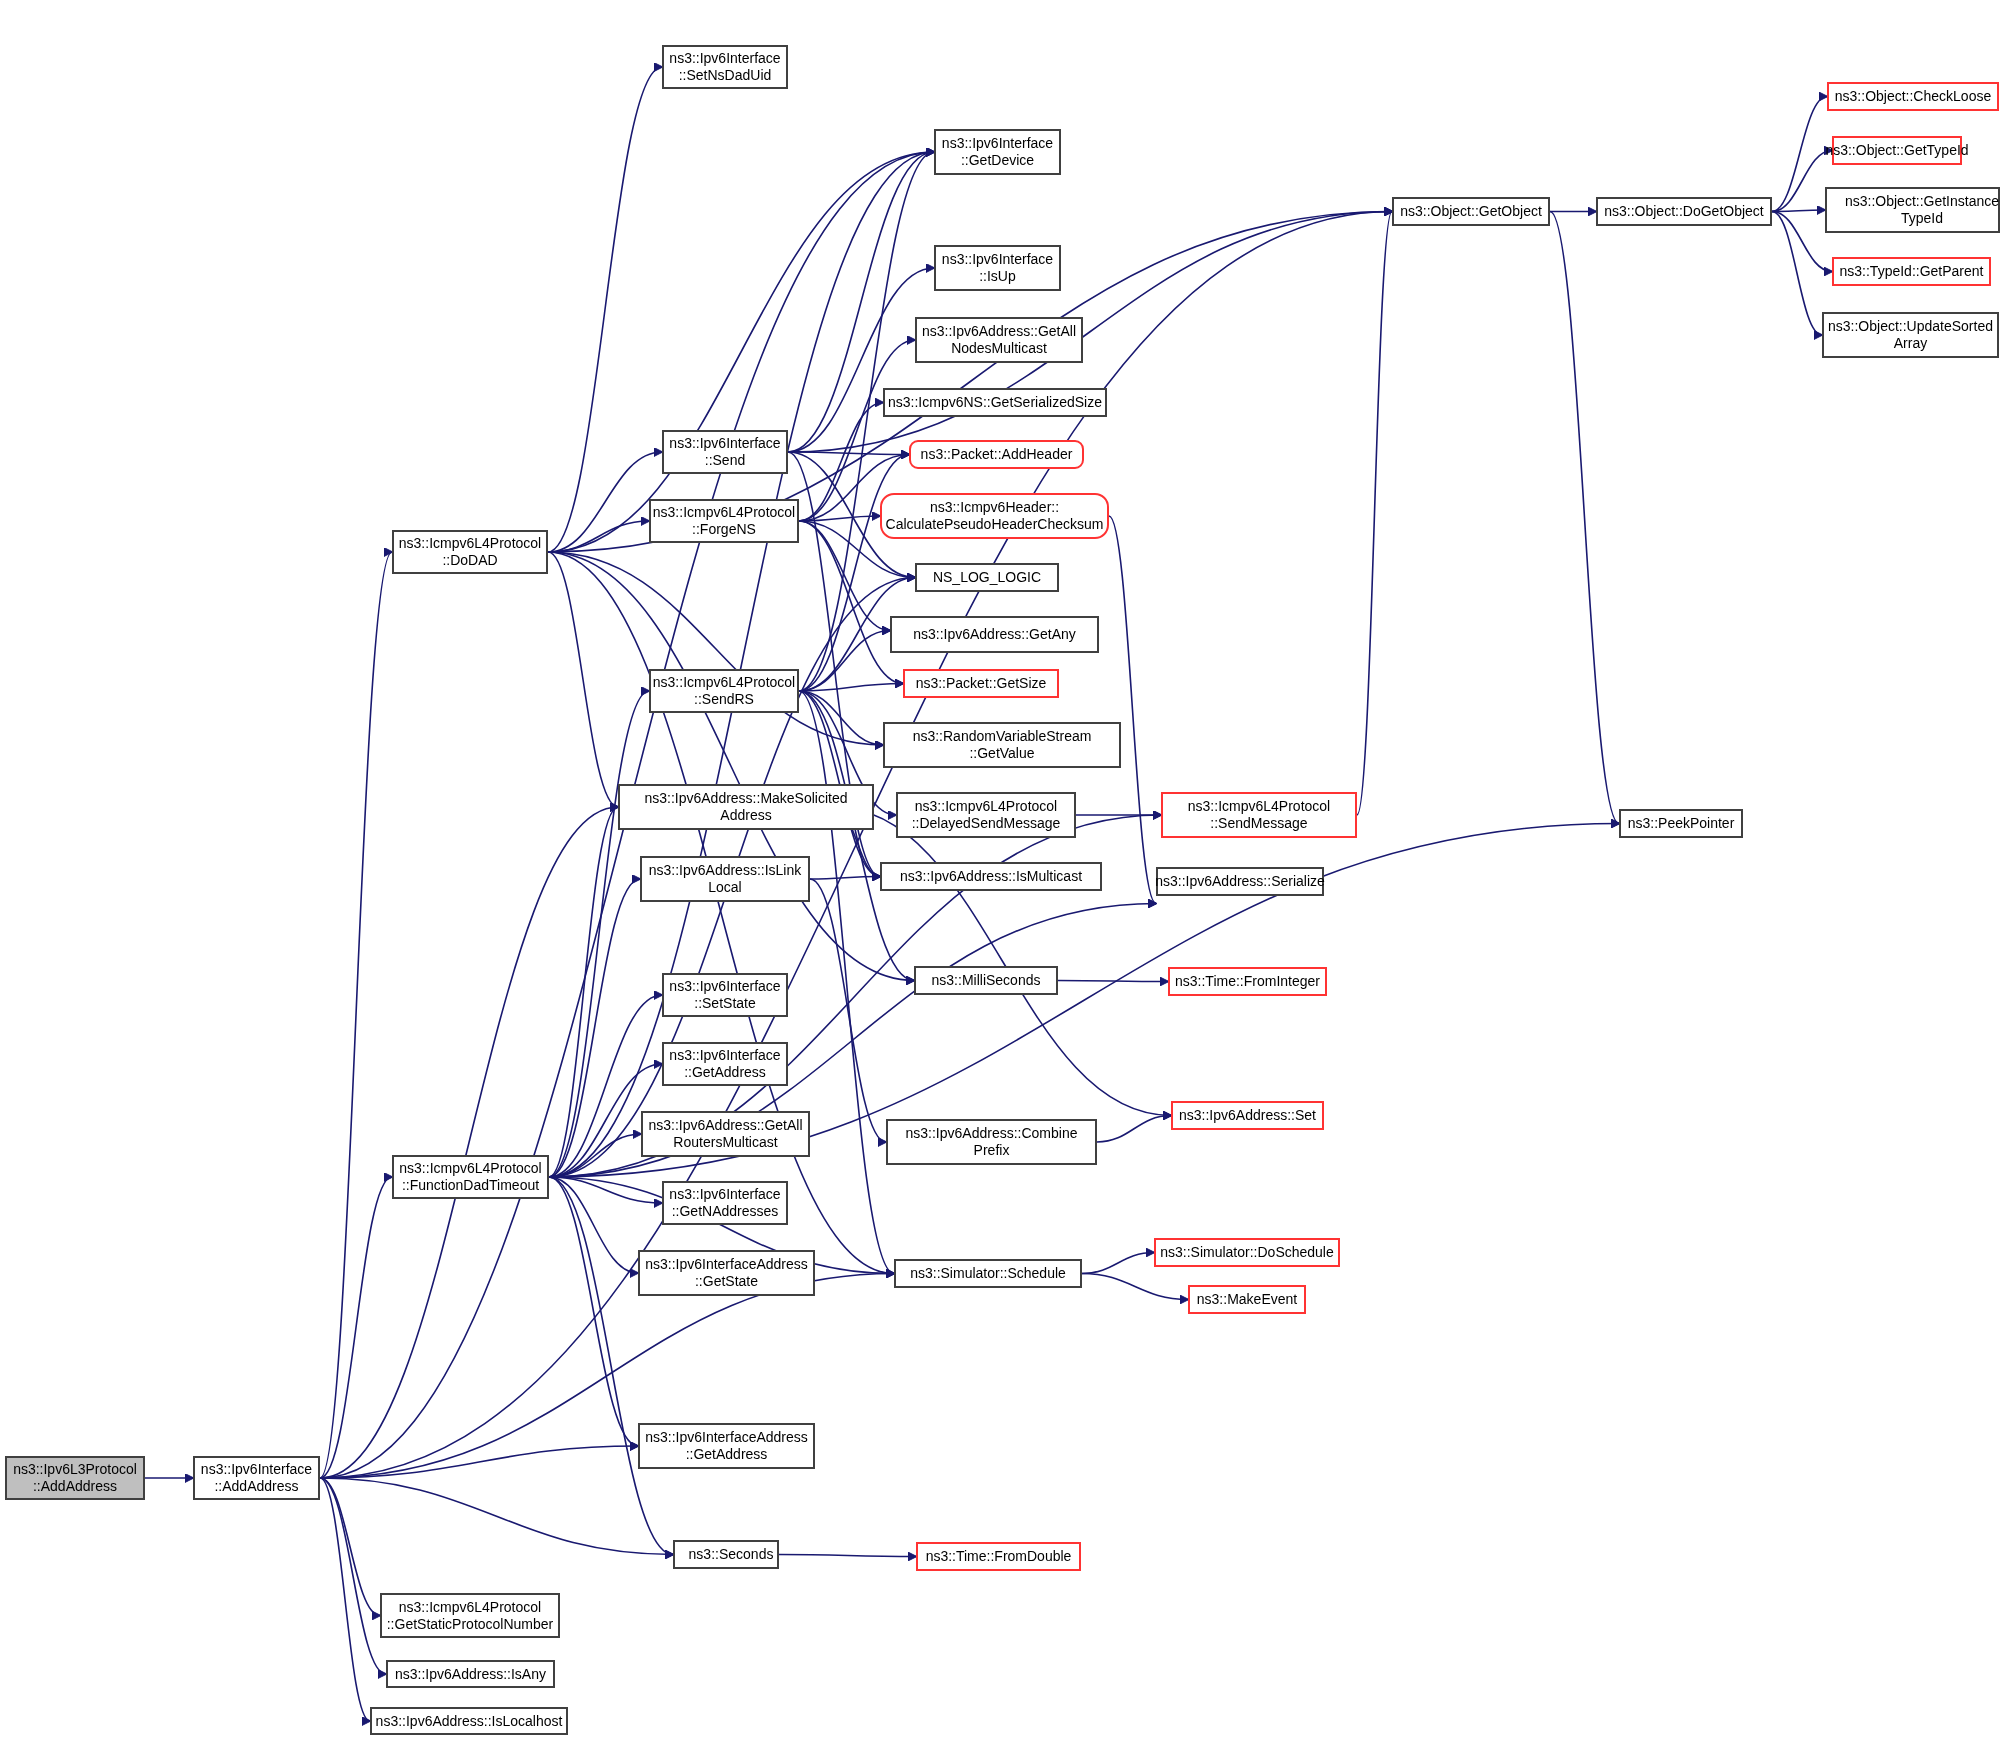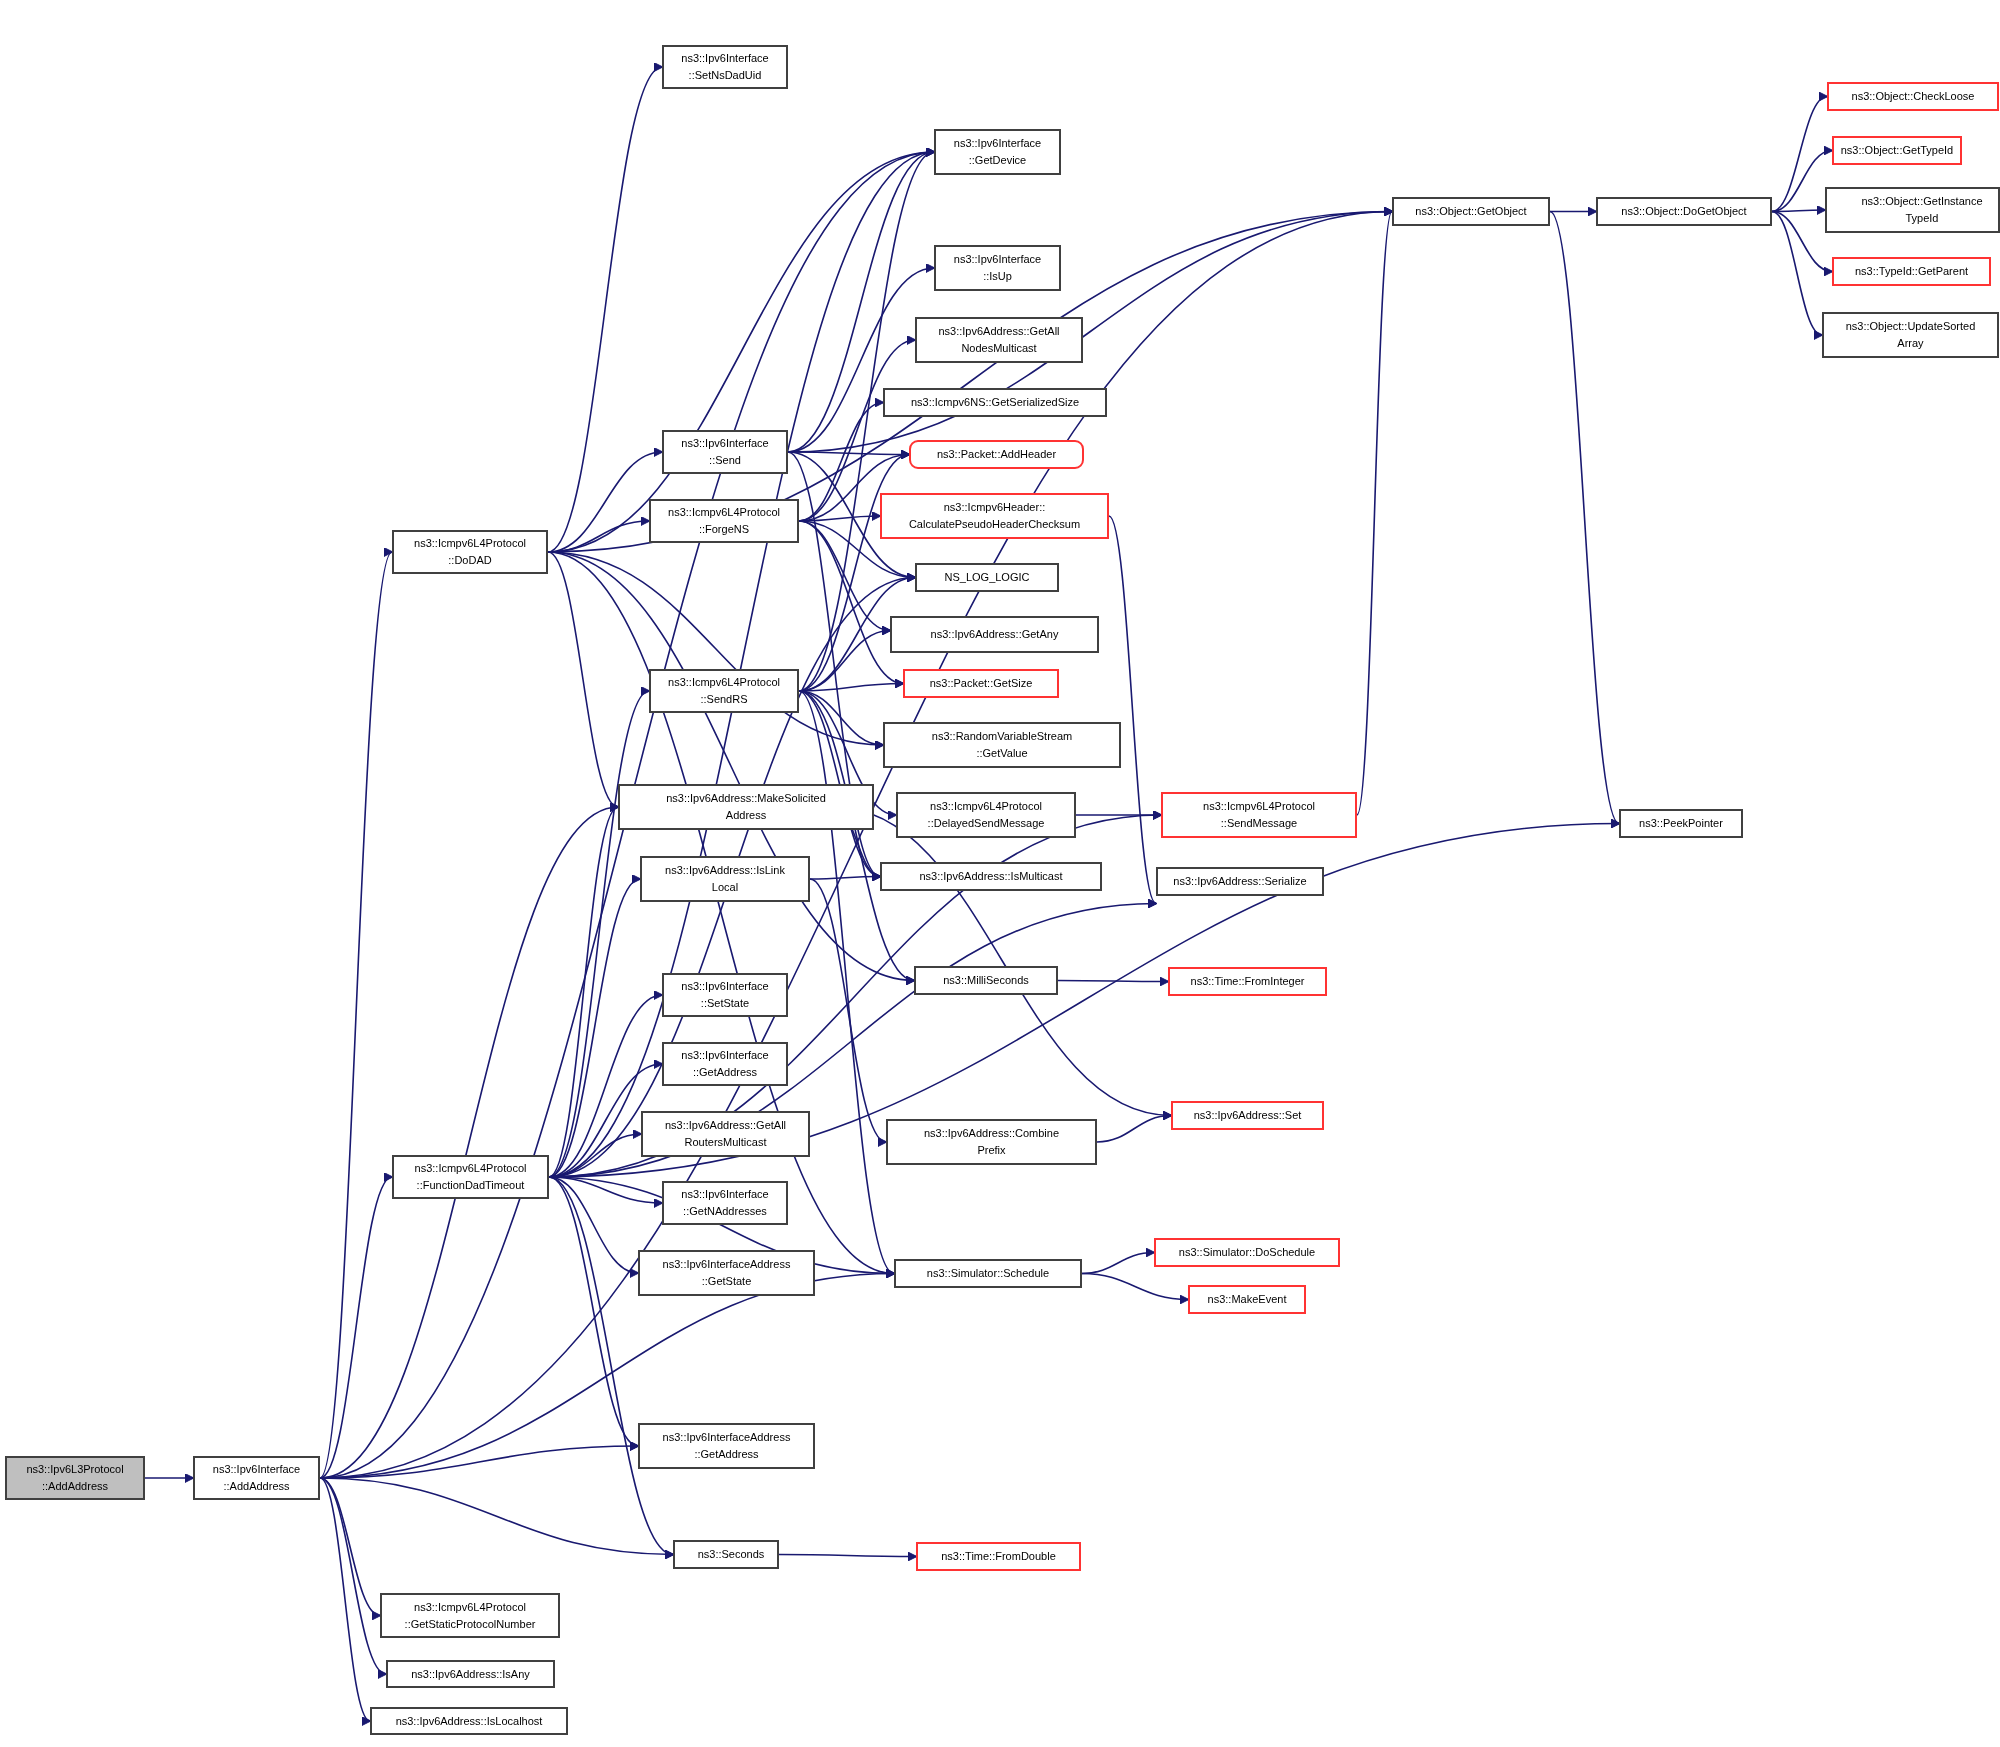--- a/index.html
+++ b/index.html
@@ -1,21 +1,21 @@
 <!DOCTYPE html>
 <html><head>
 <meta charset="utf-8">
 <style>
   html, body { margin: 0; padding: 0; background: #ffffff; }
   body { width: 2000px; height: 1747px; position: relative; overflow: hidden;
          font-family: "Liberation Sans", sans-serif; }
   #graph { position: absolute; left: 0; top: 0; width: 2000px; height: 1747px; }
   .node { position: absolute; box-sizing: border-box; background: #ffffff;
           border: 2px solid #404040; display: flex; align-items: center;
-          justify-content: center; text-align: center; font-size: 11px;
+          justify-content: center; text-align: center; font-size: 14px;
           line-height: 17px; color: #000000; white-space: pre; cursor: pointer; }
   .node.red { border-color: #ff3333; }
   .node.root { background: #bfbfbf; }
   .edge { fill: none; stroke: #191970; stroke-width: 1.6; }
   .arrowhead { fill: #191970; stroke: #191970; }
 </style>
 </head>
 <body>
 
 <svg id="graph" viewBox="0 0 2000 1747">
@@ -146,21 +146,21 @@
 ::GetAddress</div>
   <div class="node" style="left: 673px; top: 1540px; width: 106px; height: 29px; padding-left: 10px;">ns3::Seconds</div>
   <div class="node" style="left: 934px; top: 129px; width: 127px; height: 46px;">ns3::Ipv6Interface
 ::GetDevice</div>
   <div class="node" style="left: 934px; top: 245px; width: 127px; height: 46px;">ns3::Ipv6Interface
 ::IsUp</div>
   <div class="node" style="left: 915px; top: 317px; width: 168px; height: 46px;">ns3::Ipv6Address::GetAll
 NodesMulticast</div>
   <div class="node" style="left: 883px; top: 388px; width: 224px; height: 29px;">ns3::Icmpv6NS::GetSerializedSize</div>
   <div class="node red" style="left: 909px; top: 440px; width: 175px; height: 29px; border-radius: 9px;">ns3::Packet::AddHeader</div>
-  <div class="node red" style="left: 880px; top: 493px; width: 229px; height: 46px;">ns3::Icmpv6Header::
+  <div class="node red" style="left: 880px; top: 493px; width: 229px; height: 46px; border-radius: 14px;">ns3::Icmpv6Header::
 CalculatePseudoHeaderChecksum</div>
   <div class="node" style="left: 915px; top: 563px; width: 144px; height: 29px;">NS_LOG_LOGIC</div>
   <div class="node" style="left: 890px; top: 616px; width: 209px; height: 37px;">ns3::Ipv6Address::GetAny</div>
   <div class="node red" style="left: 903px; top: 669px; width: 156px; height: 29px;">ns3::Packet::GetSize</div>
   <div class="node" style="left: 883px; top: 722px; width: 238px; height: 46px;">ns3::RandomVariableStream
 ::GetValue</div>
   <div class="node" style="left: 896px; top: 792px; width: 180px; height: 46px;">ns3::Icmpv6L4Protocol
 ::DelayedSendMessage</div>
   <div class="node" style="left: 880px; top: 862px; width: 222px; height: 29px;">ns3::Ipv6Address::IsMulticast</div>
   <div class="node" style="left: 914px; top: 966px; width: 144px; height: 29px;">ns3::MilliSeconds</div>

